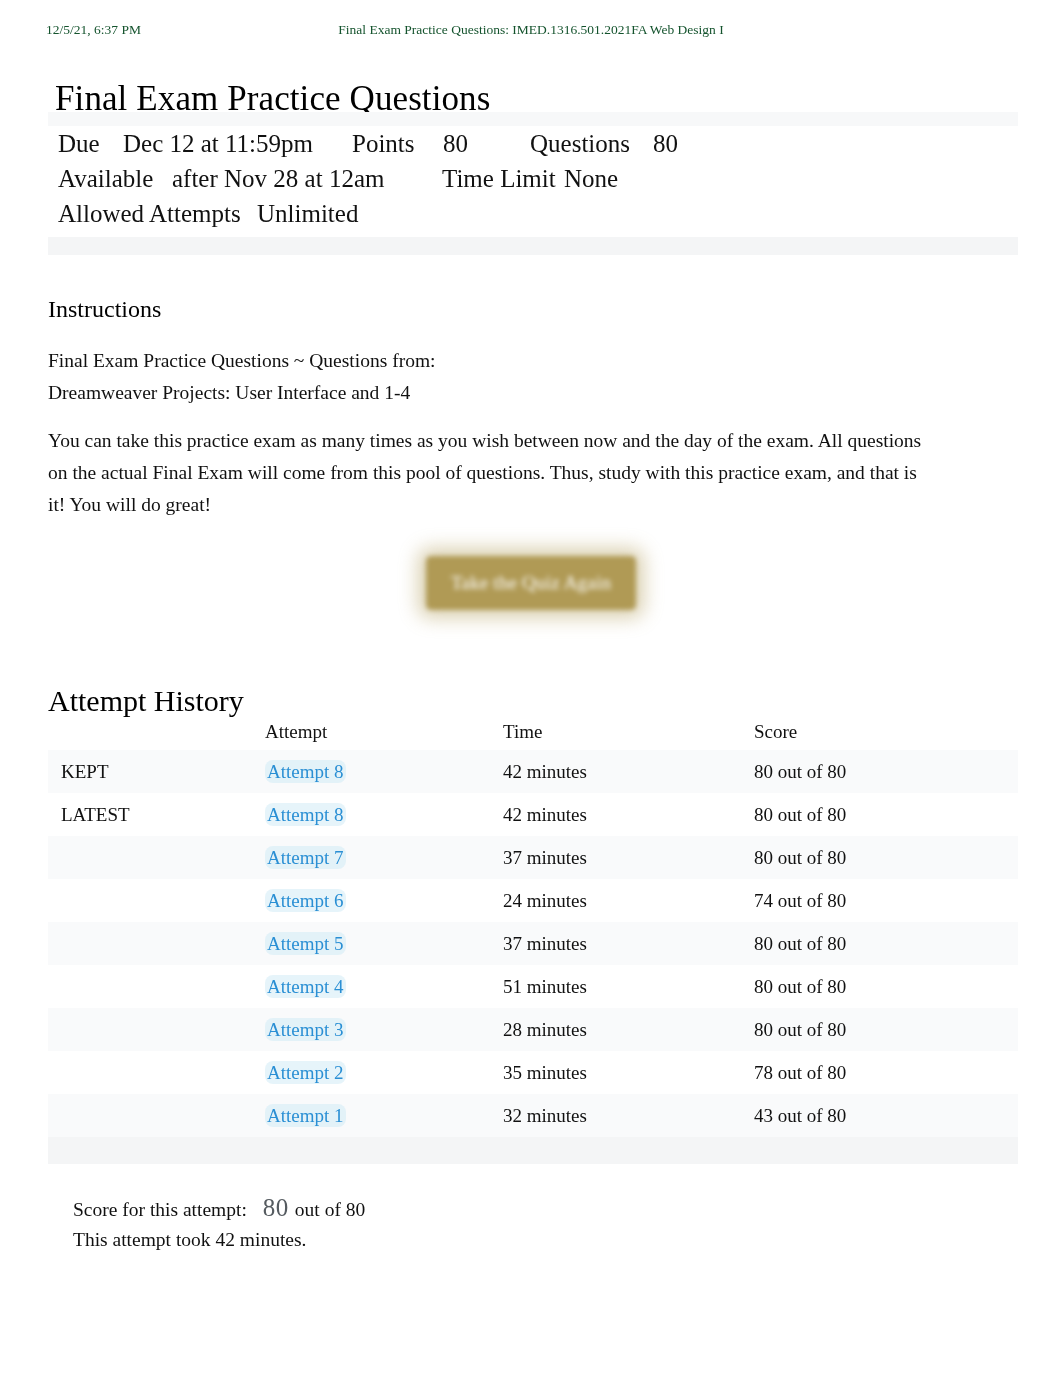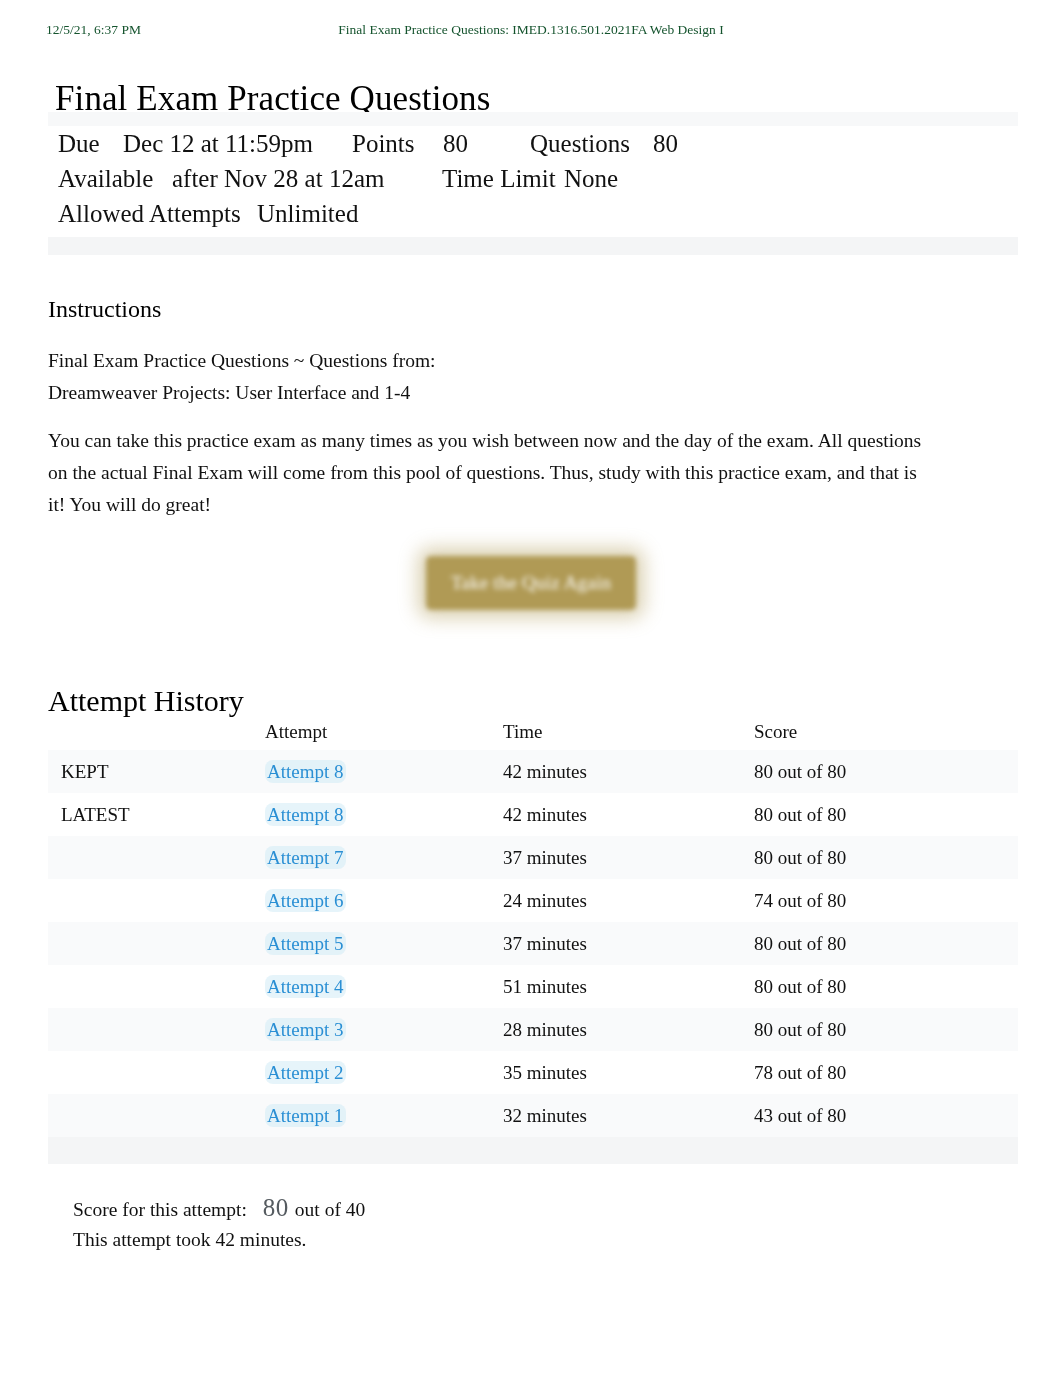--- a/index.html
+++ b/index.html
@@ -344,18 +344,18 @@
       </tbody>
     <tfoot>
       <tr>
         <td colspan="4"></td>
       </tr>
     </tfoot>
   </table>
 
   <div class="score-summary soft">
     <div class="score-line">
-      <span class="score-label">Score for this attempt:</span><span class="score-big">80</span><span class="score-outof">out of 40</span>
+      <span class="score-label">Score for this attempt:</span><span class="score-big">80</span><span class="score-outof">out of 80</span>
     </div>
     <div class="score-line">This attempt took 42 minutes.</div>
   </div>
 
 </div>
 
 </body></html>

